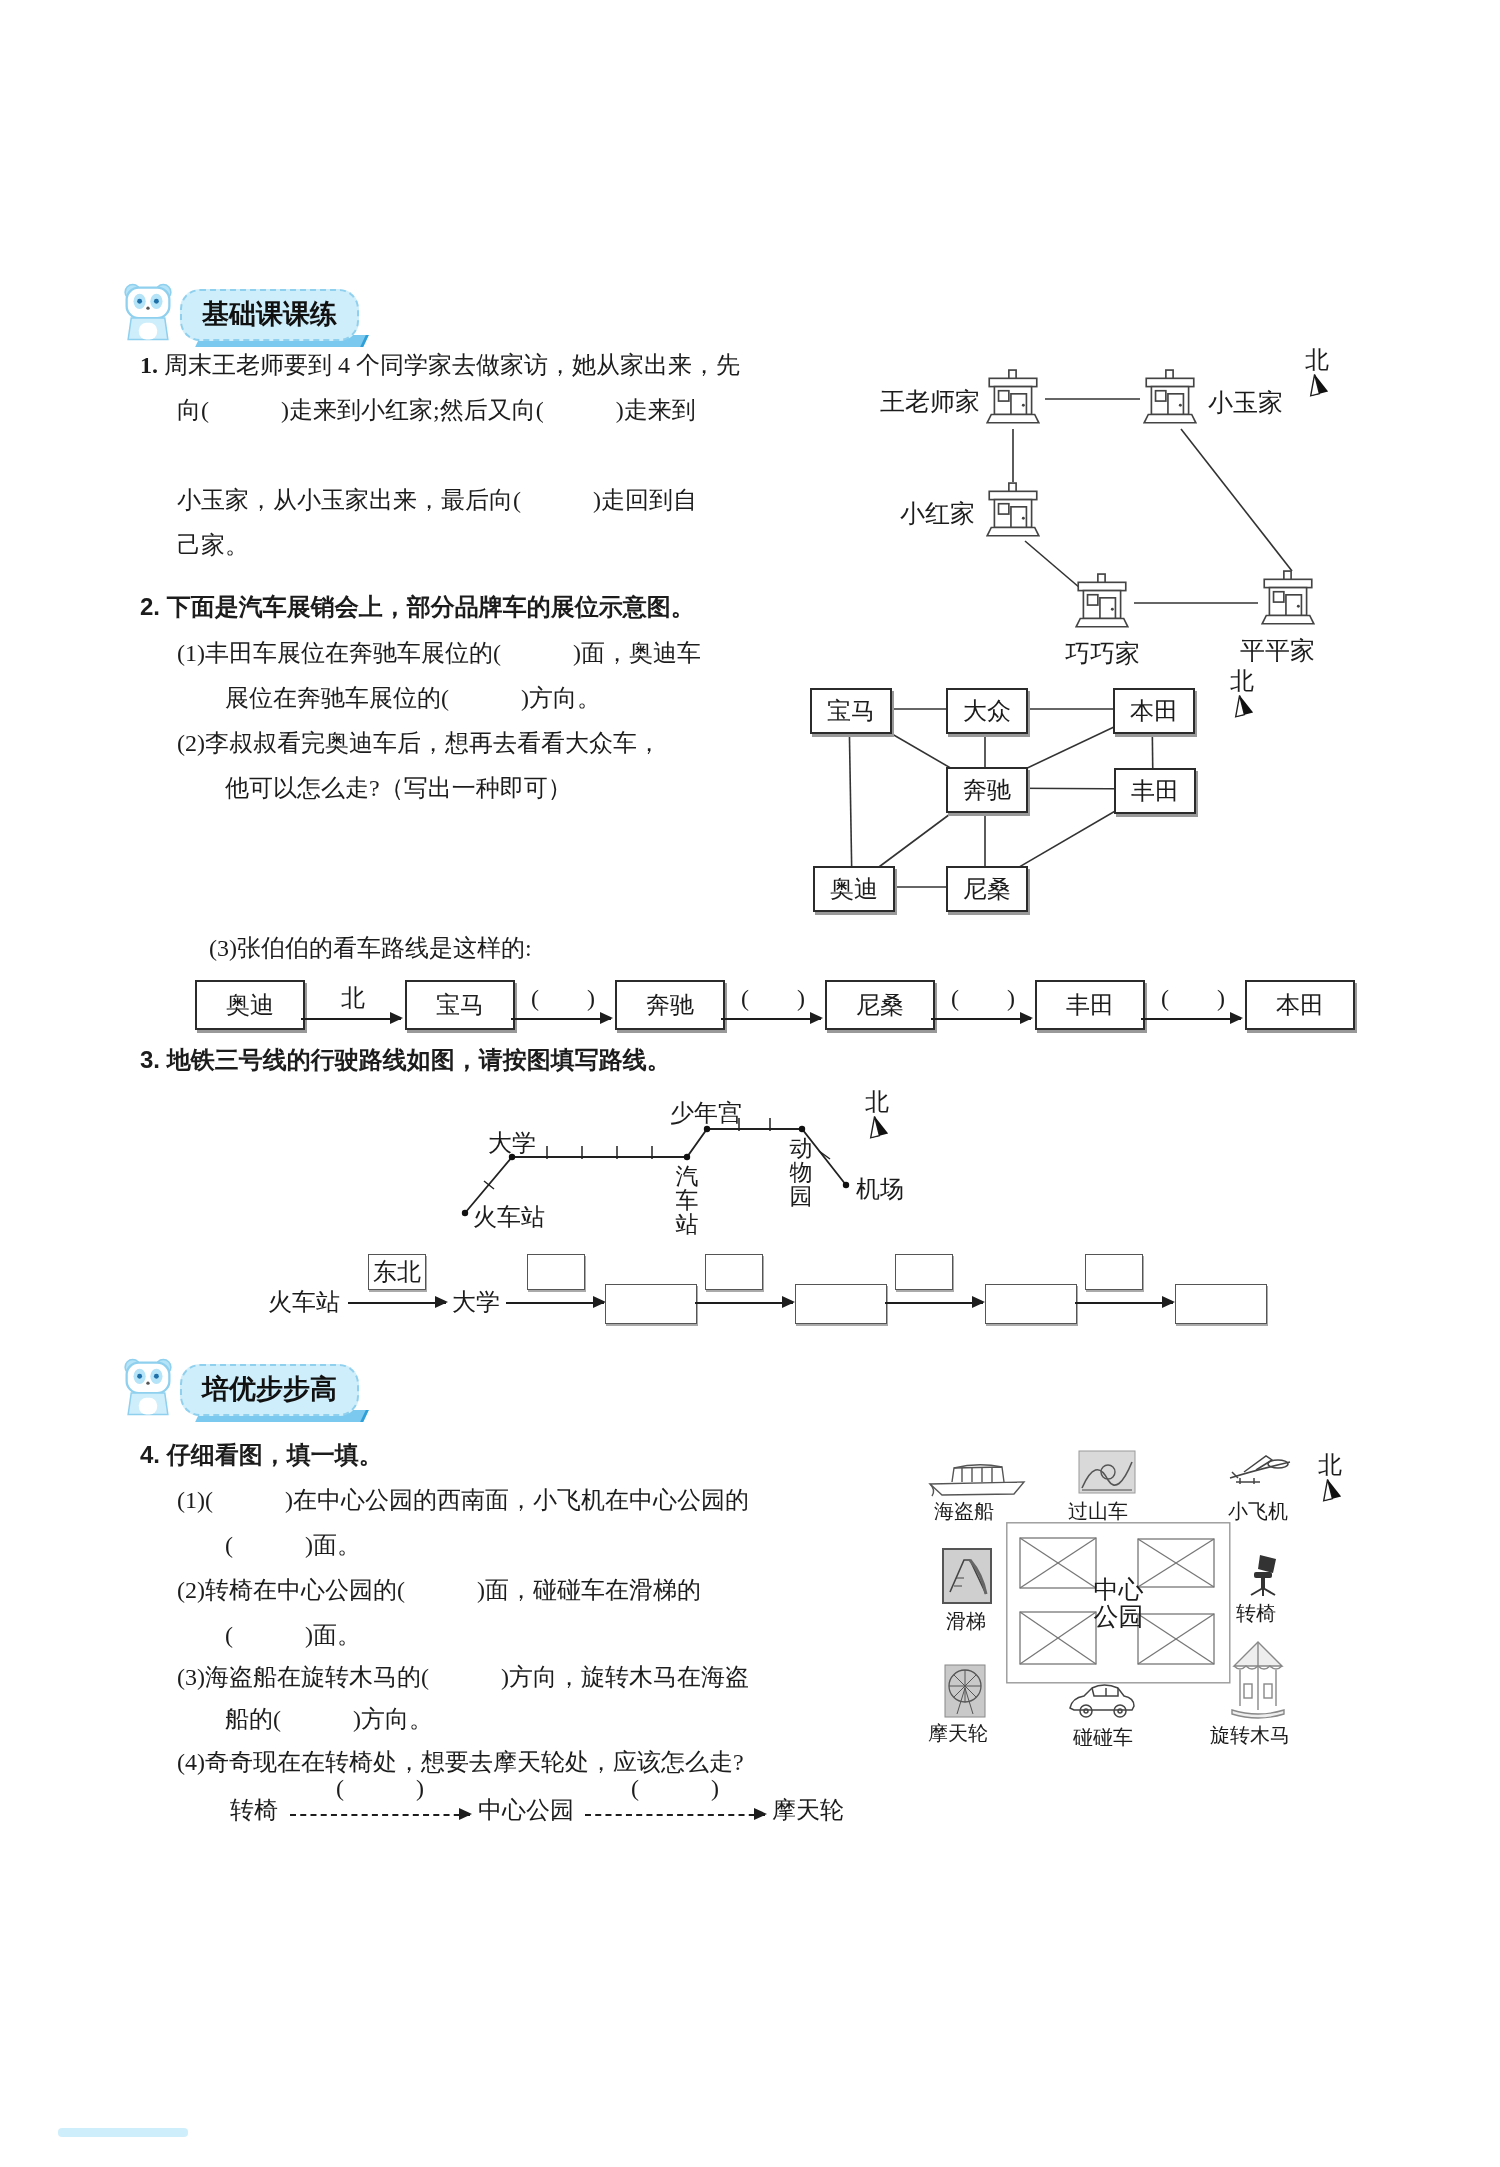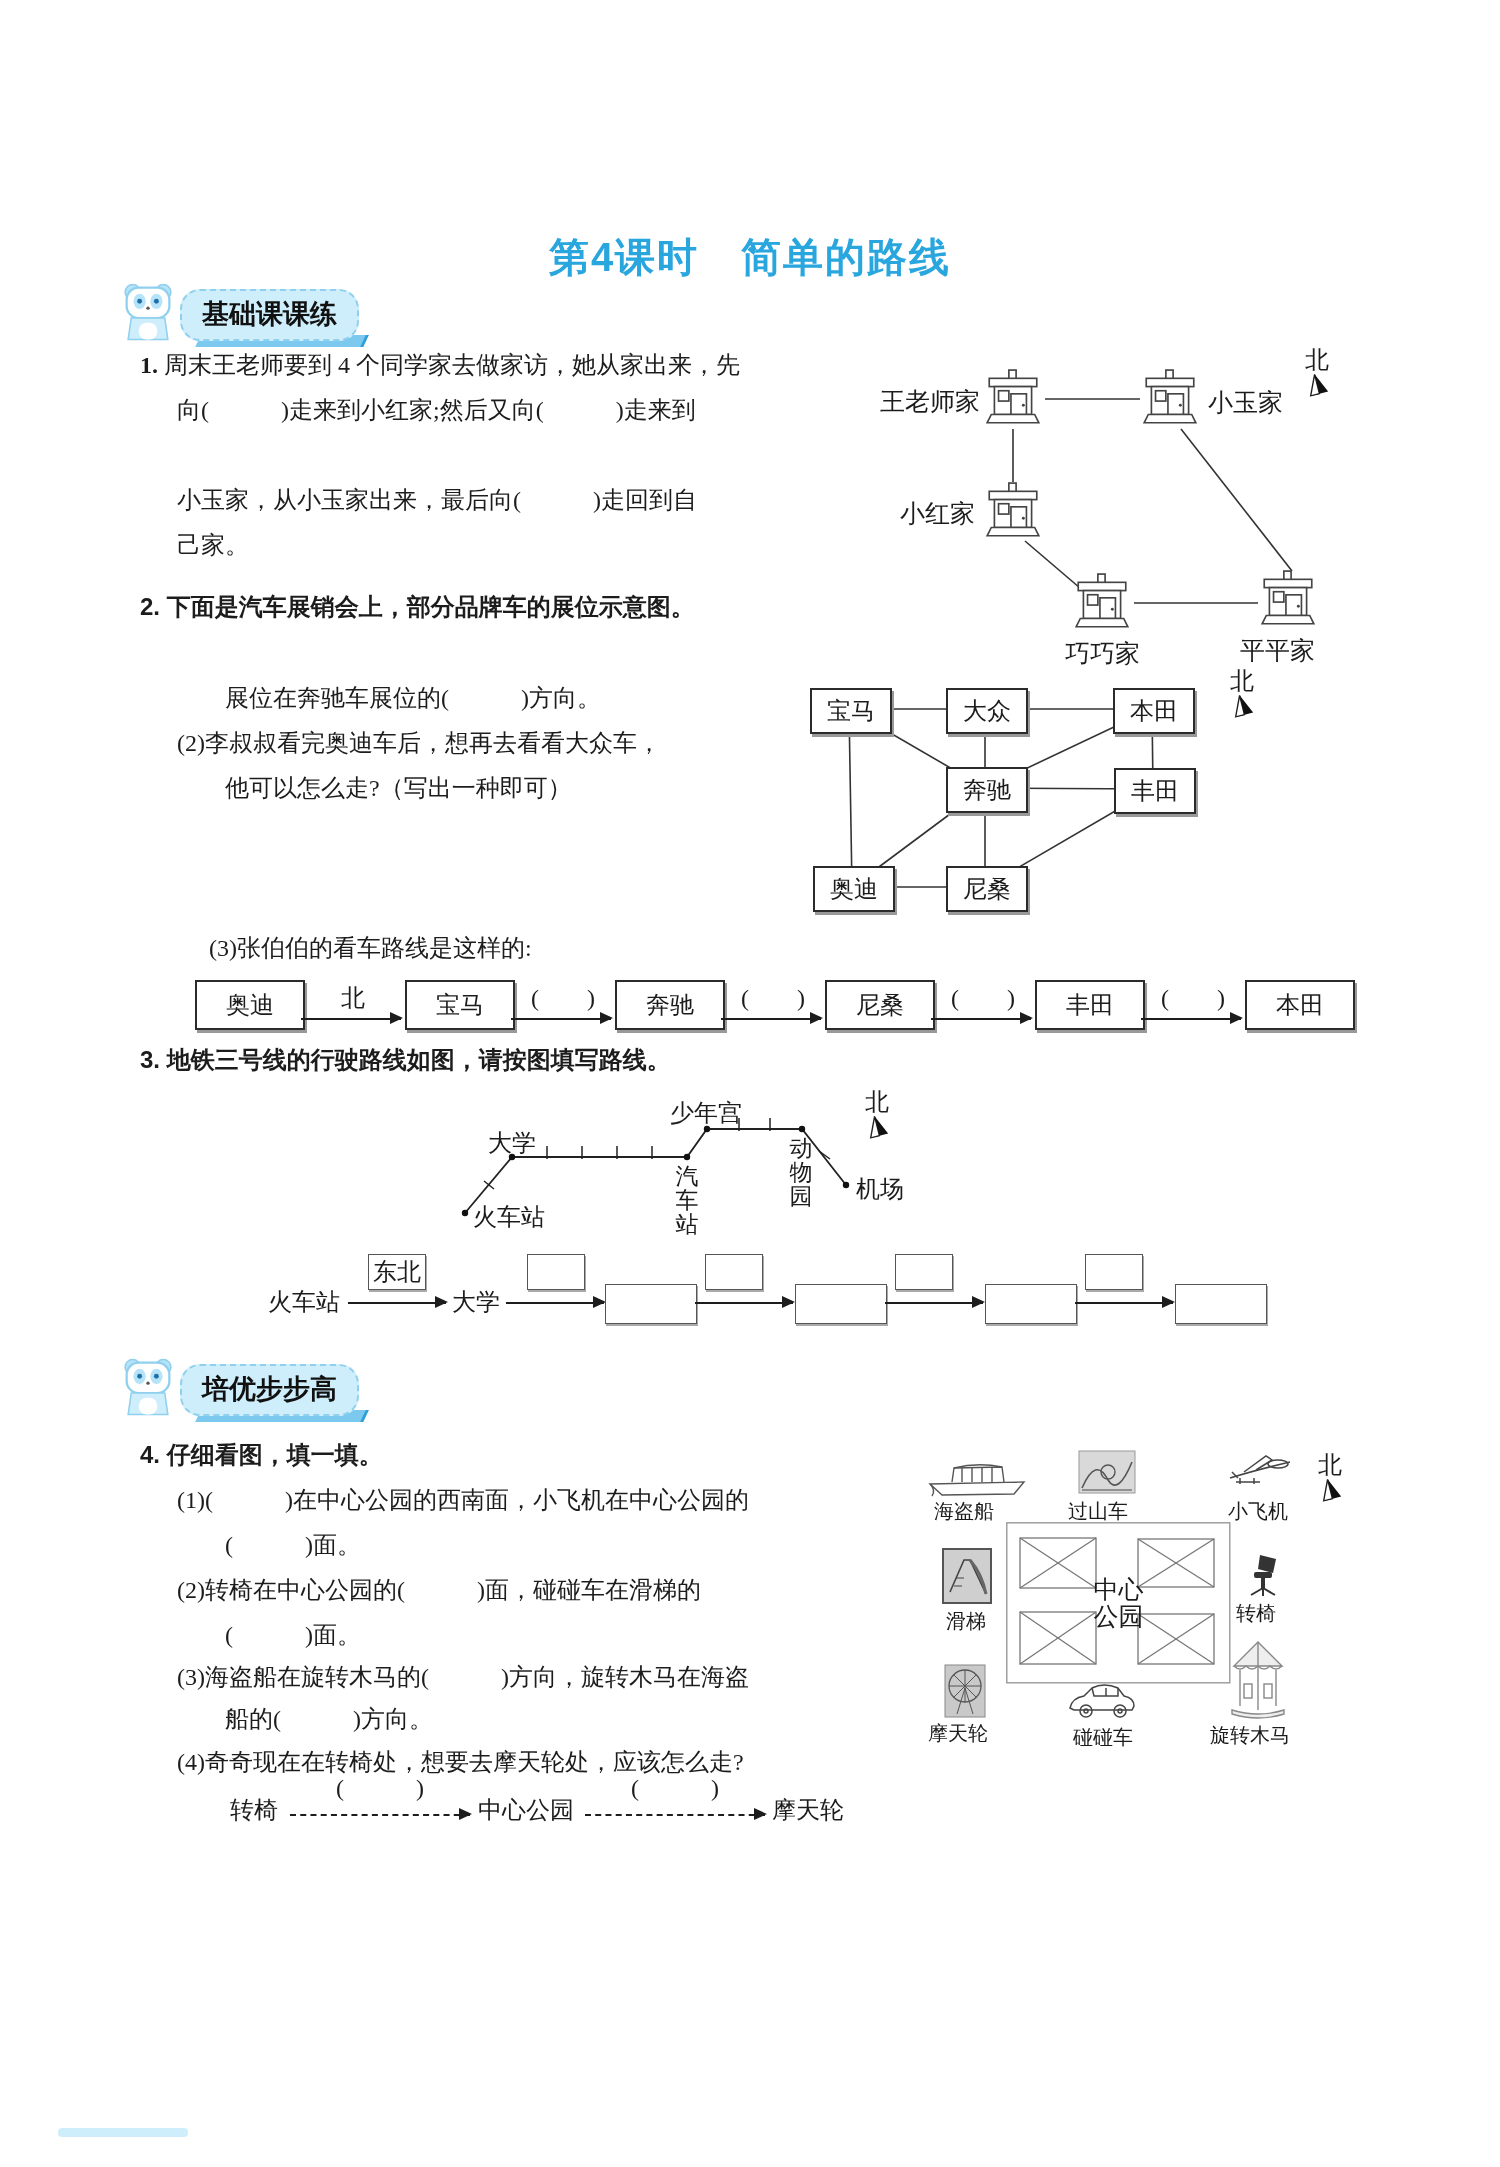--- a/index.html
+++ b/index.html
@@ -58,21 +58,20 @@
         </g>
         <circle cx="40" cy="35" r="1.4" fill="#444"></circle>
       </symbol>
       <symbol id="sym-compass" viewBox="0 0 24 22">
         <polygon points="3,21 12,1 12,21" fill="#fff" stroke="#222" stroke-width="1.4"></polygon>
         <polygon points="12,1 21,21 12,21" fill="#111"></polygon>
       </symbol>
     </defs>
   </svg>
 
-  <div class="title" style="color:#29a6de">第4课时　简单的路线</div>
 
   <div class="sec" style="left:122px;top:283px;">
     <svg width="52" height="58" viewBox="0 0 34 38">
       <circle cx="7" cy="6" r="5" fill="#b5e3f7" stroke="#8fd0ee"></circle>
       <circle cx="27" cy="6" r="5" fill="#b5e3f7" stroke="#8fd0ee"></circle>
       <rect x="3" y="3" width="28" height="20" rx="8" fill="#fff" stroke="#8fd0ee" stroke-width="1.5"></rect>
       <ellipse cx="11.5" cy="12" rx="4" ry="5" fill="#b5e3f7"></ellipse>
       <ellipse cx="22.5" cy="12" rx="4" ry="5" fill="#b5e3f7"></ellipse>
       <circle cx="11.5" cy="12" r="1.6" fill="#1f6fa8"></circle>
       <circle cx="22.5" cy="12" r="1.6" fill="#1f6fa8"></circle>
@@ -123,20 +122,21 @@
     <div class="diaglabel" style="left:360px;top:289px;">平平家</div>
     <div class="compass" style="left:420px;top:2px;">
       <span class="ch">北</span>
       <svg width="24" height="22">
           <use href="#sym-compass"></use>
         </svg>
     </div>
   </div>
 
   <div class="tl stem" style="left:140px;top:592px;">2. 下面是汽车展销会上，部分品牌车的展位示意图。</div>
+  <div class="tl" style="left:177px;top:638px;">(1)丰田车展位在奔驰车展位的(　　　)面，奥迪车</div>
   <div class="tl" style="left:225px;top:683px;">展位在奔驰车展位的(　　　)方向。</div>
   <div class="tl" style="left:177px;top:728px;">(2)李叔叔看完奥迪车后，想再去看看大众车，</div>
   <div class="tl" style="left:225px;top:773px;">他可以怎么走?（写出一种即可）</div>
 
   <div class="abs" style="left:800px;top:660px;width:565px;height:260px;">
     <svg class="abs" style="left:0;top:0" width="565" height="260">
       <g stroke="#333" stroke-width="1.6">
         <line x1="49" y1="49" x2="185" y2="49"></line>
         <line x1="185" y1="49" x2="352" y2="49"></line>
         <line x1="49" y1="49" x2="185" y2="128"></line>

